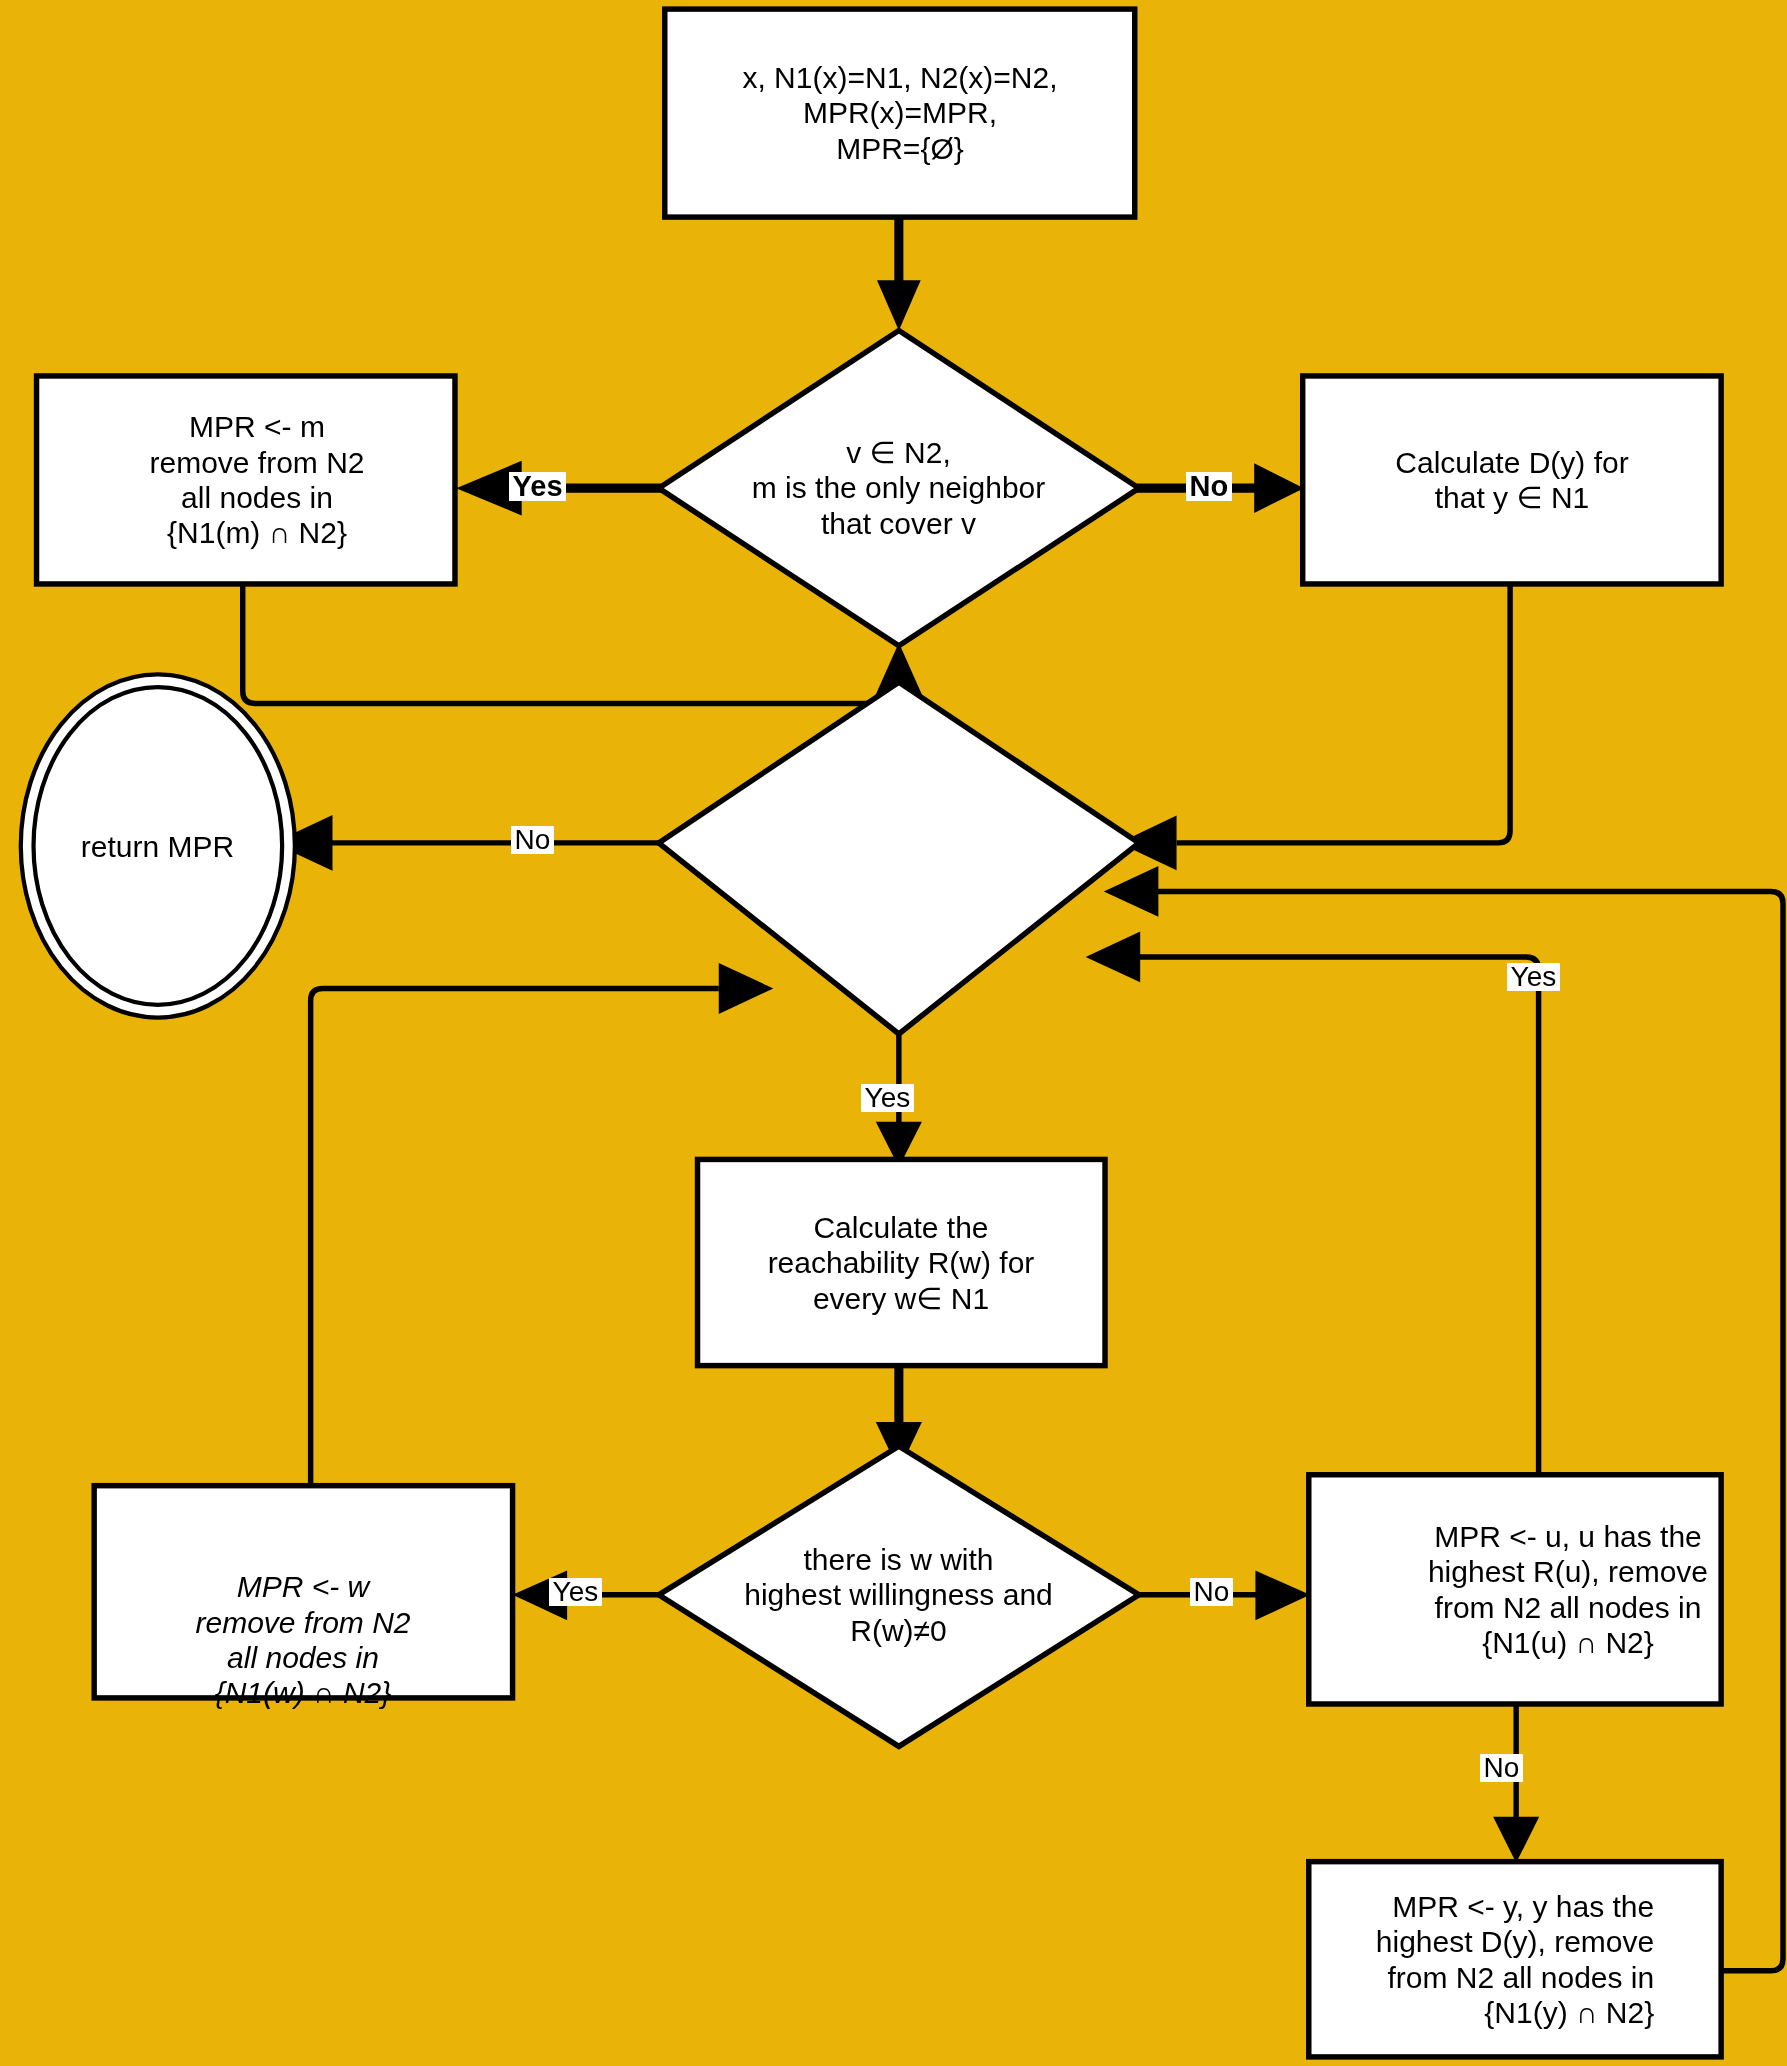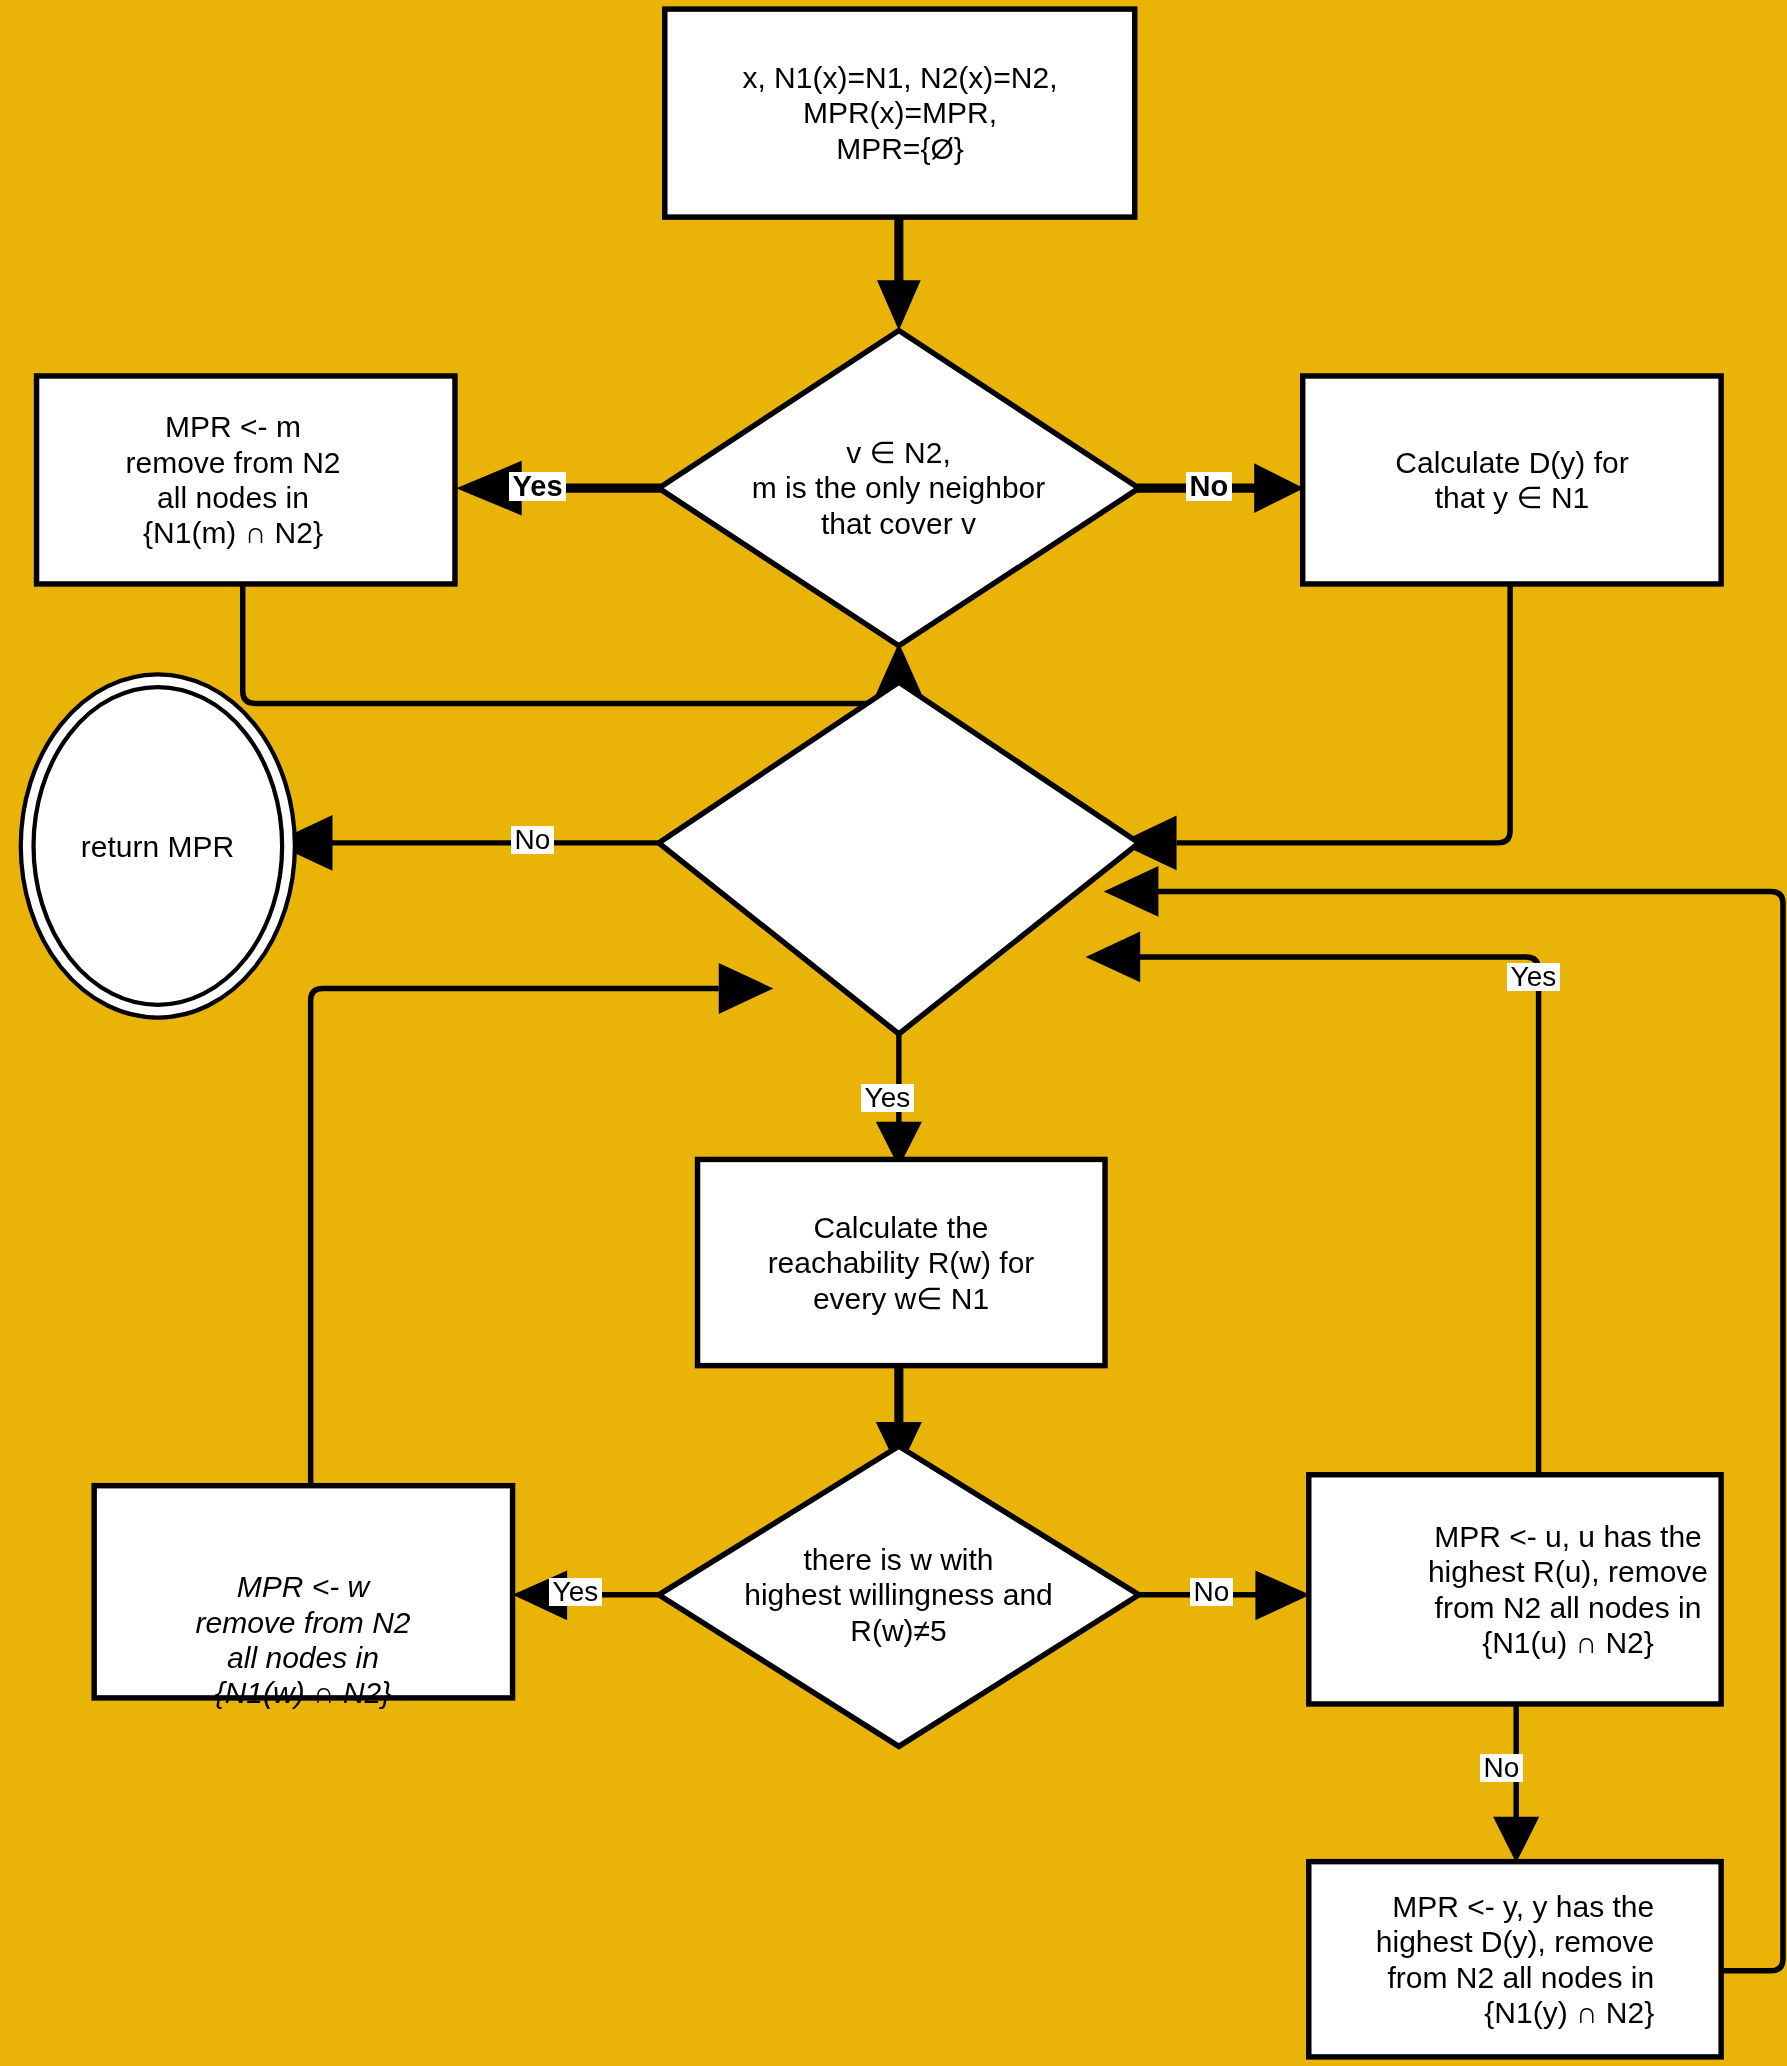--- a/index.html
+++ b/index.html
@@ -151,38 +151,38 @@
   </svg>
 
   <div class="node-text" style="left:665px; top:9px; width:470px; height:208px;">x, N1(x)=N1, N2(x)=N2,
 MPR(x)=MPR,
 MPR={Ø}</div>
 
   <div class="node-text" style="left:680px; top:400px; width:437px; height:176px;">v ∈ N2,
 m is the only neighbor
 that cover v</div>
 
-  <div class="node-text" style="left:24px; top:376px; width:418px; height:208px;">MPR &lt;- m
+  <div class="node-text" style="left:48px; top:376px; width:418px; height:208px;">MPR &lt;- m
 remove from N2
 all nodes in
 {N1(m) ∩ N2}</div>
 
   <div class="node-text" style="left:1303px; top:376px; width:418px; height:208px;">Calculate D(y) for
 that y ∈ N1</div>
 
   <div class="node-text" style="left:33px; top:813px; width:249px; height:67px;">return MPR</div>
 
 
   <div class="node-text" style="left:697px; top:1160px; width:408px; height:206px;">Calculate the
 reachability R(w) for
 every w∈ N1</div>
 
   <div class="node-text" style="left:680px; top:1507px; width:437px; height:176px;">there is w with
 highest willingness and
-R(w)≠5</div>
+R(w)≠0</div>
 
   <div class="node-text" style="left:94px; top:1534px; width:418px; height:212px;font-style:italic;">MPR &lt;- w
 remove from N2
 all nodes in
 {N1(w) ∩ N2}</div>
 
   <div class="node-text" style="left:1362px; top:1475px; width:412px; height:229px;">MPR &lt;- u, u has the
 highest R(u), remove
 from N2 all nodes in
 {N1(u) ∩ N2}</div>

